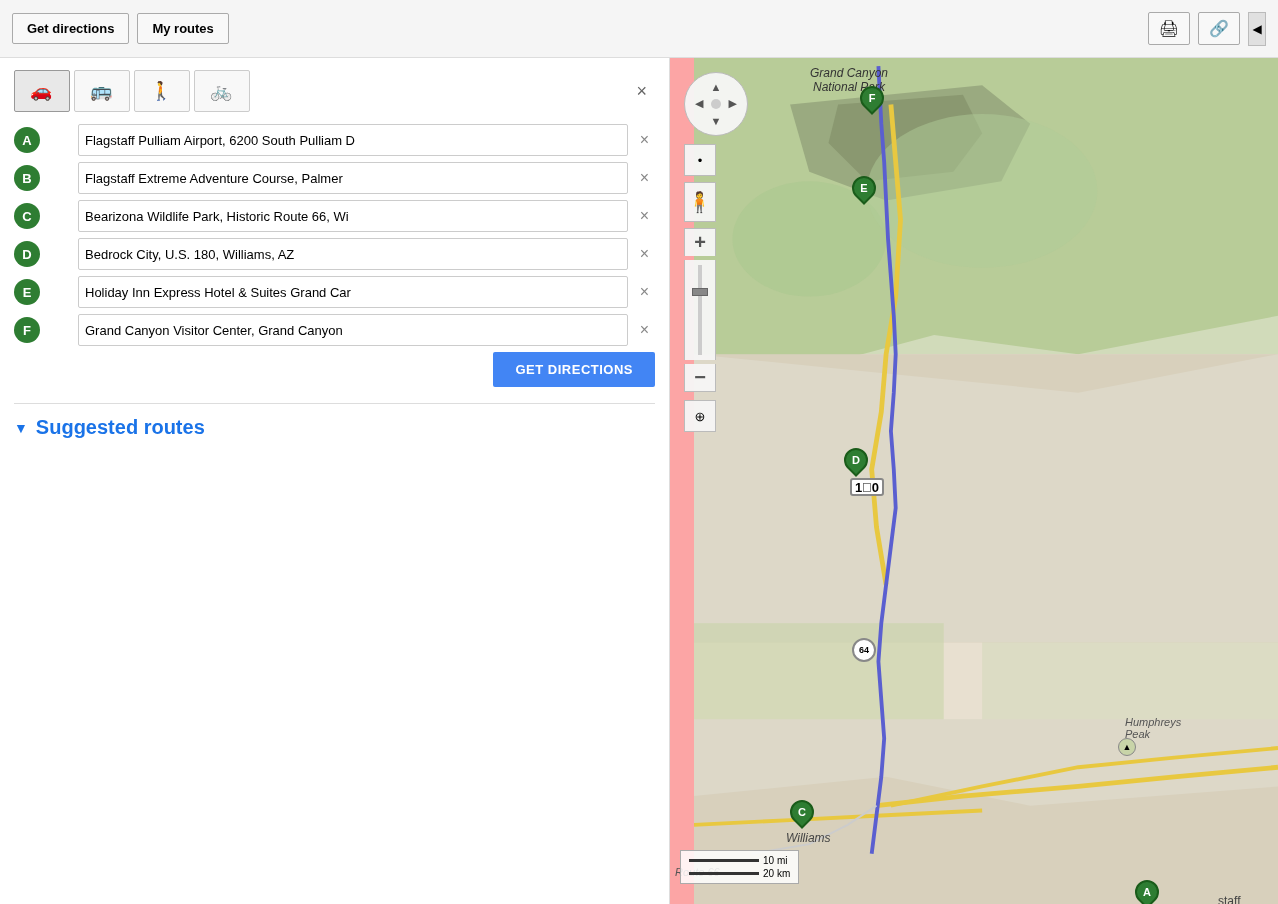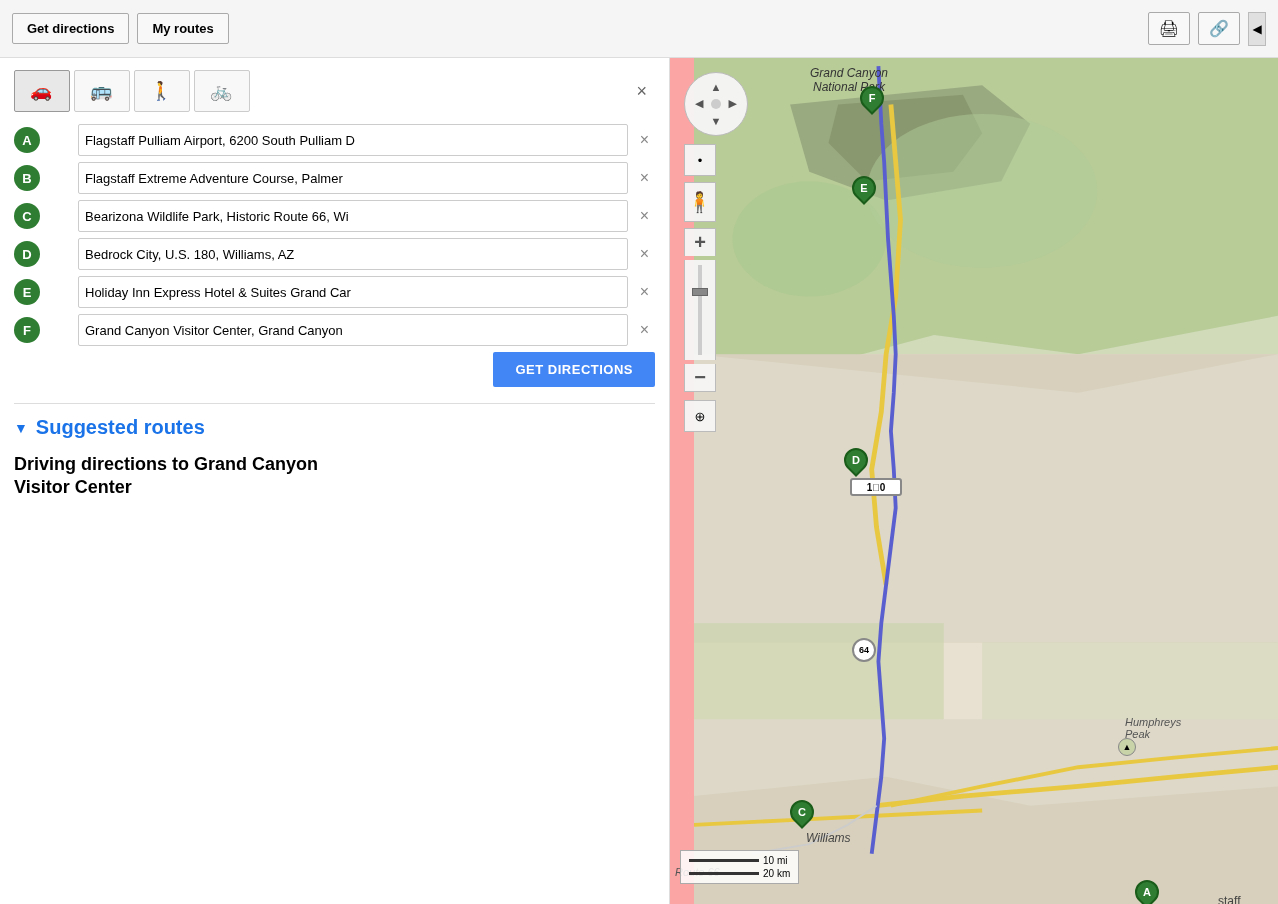--- a/index.html
+++ b/index.html
@@ -173,23 +173,20 @@
     </div>
 
     <hr class="divider">
 
     <div class="suggested-routes-header">
       <span class="arrow">▼</span>
       <span class="title">Suggested routes</span>
     </div>
 
 
-    <div class="driving-directions-title">
-      Driving directions to Grand Canyon<br>Visitor Center
-    </div>
 
   </div>
 
   <div class="map-area">
     
     <svg class="map-svg" viewBox="0 0 608 904" preserveAspectRatio="xMidYMid slice">
 
       <rect width="608" height="904" fill="#e8e0d0"></rect>
 
       <rect x="0" y="0" width="608" height="320" fill="#c8d8b0" opacity="0.7"></rect>
@@ -223,39 +220,39 @@
 
       <path d="M 190,790 L 160,810 L 120,830 L 60,840" stroke="#ccc" stroke-width="2" fill="none"></path>
     </svg>
 
     
     <div style="position:absolute; top:8px; left:140px; font-size:12px; color:#333; font-style:italic; text-align:center;">
       <div>Grand Canyon</div>
       <div>National Park</div>
     </div>
 
-    <div style="position:absolute; top:773px; left:136px; font-size:12px; color:#444; font-style:italic;">Williams</div>
+    <div style="position:absolute; top:773px; left:116px; font-size:12px; color:#444; font-style:italic;">Williams</div>
     
     <div style="position:absolute; top:658px; left:455px; font-size:11px; color:#555; font-style:italic;">
       <div>Humphreys</div>
       <div>Peak</div>
     </div>
 
     <div style="position:absolute; top:808px; left:5px; font-size:11px; color:#555; font-style:italic;">Route 66</div>
     
     <div style="position:absolute; top:836px; left:548px; font-size:12px; color:#444;">staff</div>
 
     
     <div style="position:absolute; top:680px; left:448px; width:18px; height:18px; border-radius:50%; background:#c8d4a8; border:1px solid #888; display:flex; align-items:center; justify-content:center; font-size:9px;">▲</div>
 
     
     <div class="road-badge" style="top:580px; left:145px;margin-left:37px;">64</div>
     
     
-    <div style="position:absolute; top:420px; left:180px; background:white; border:2px solid #888; border-radius:3px; width:52px; height:18px; display:flex; align-items:center; justify-content:center; font-size:10px; font-weight:bold;">1⃝0</div>
+    <div style="position:absolute; top:420px; left:180px; background:white; border:2px solid #888; border-radius:3px; width:34px; height:18px; display:flex; align-items:center; justify-content:center; font-size:13px; font-weight:bold;">1⃝0</div>
 
     
     <div class="map-controls">
 
       <div style="width:64px; height:64px; background:rgba(245,245,245,0.95); border:1px solid #bbb; border-radius:50%; display:flex; align-items:center; justify-content:center; margin-bottom:4px; position:relative;">
         <div style="display:grid; grid-template-columns:1fr 1fr 1fr; grid-template-rows:1fr 1fr 1fr; width:50px; height:50px;">
           <div></div>
           <div style="display:flex; align-items:center; justify-content:center; cursor:pointer; font-size:11px; color:#555;">▲</div>
           <div></div>
           <div style="display:flex; align-items:center; justify-content:center; cursor:pointer; font-size:11px; color:#555;">◀</div>

